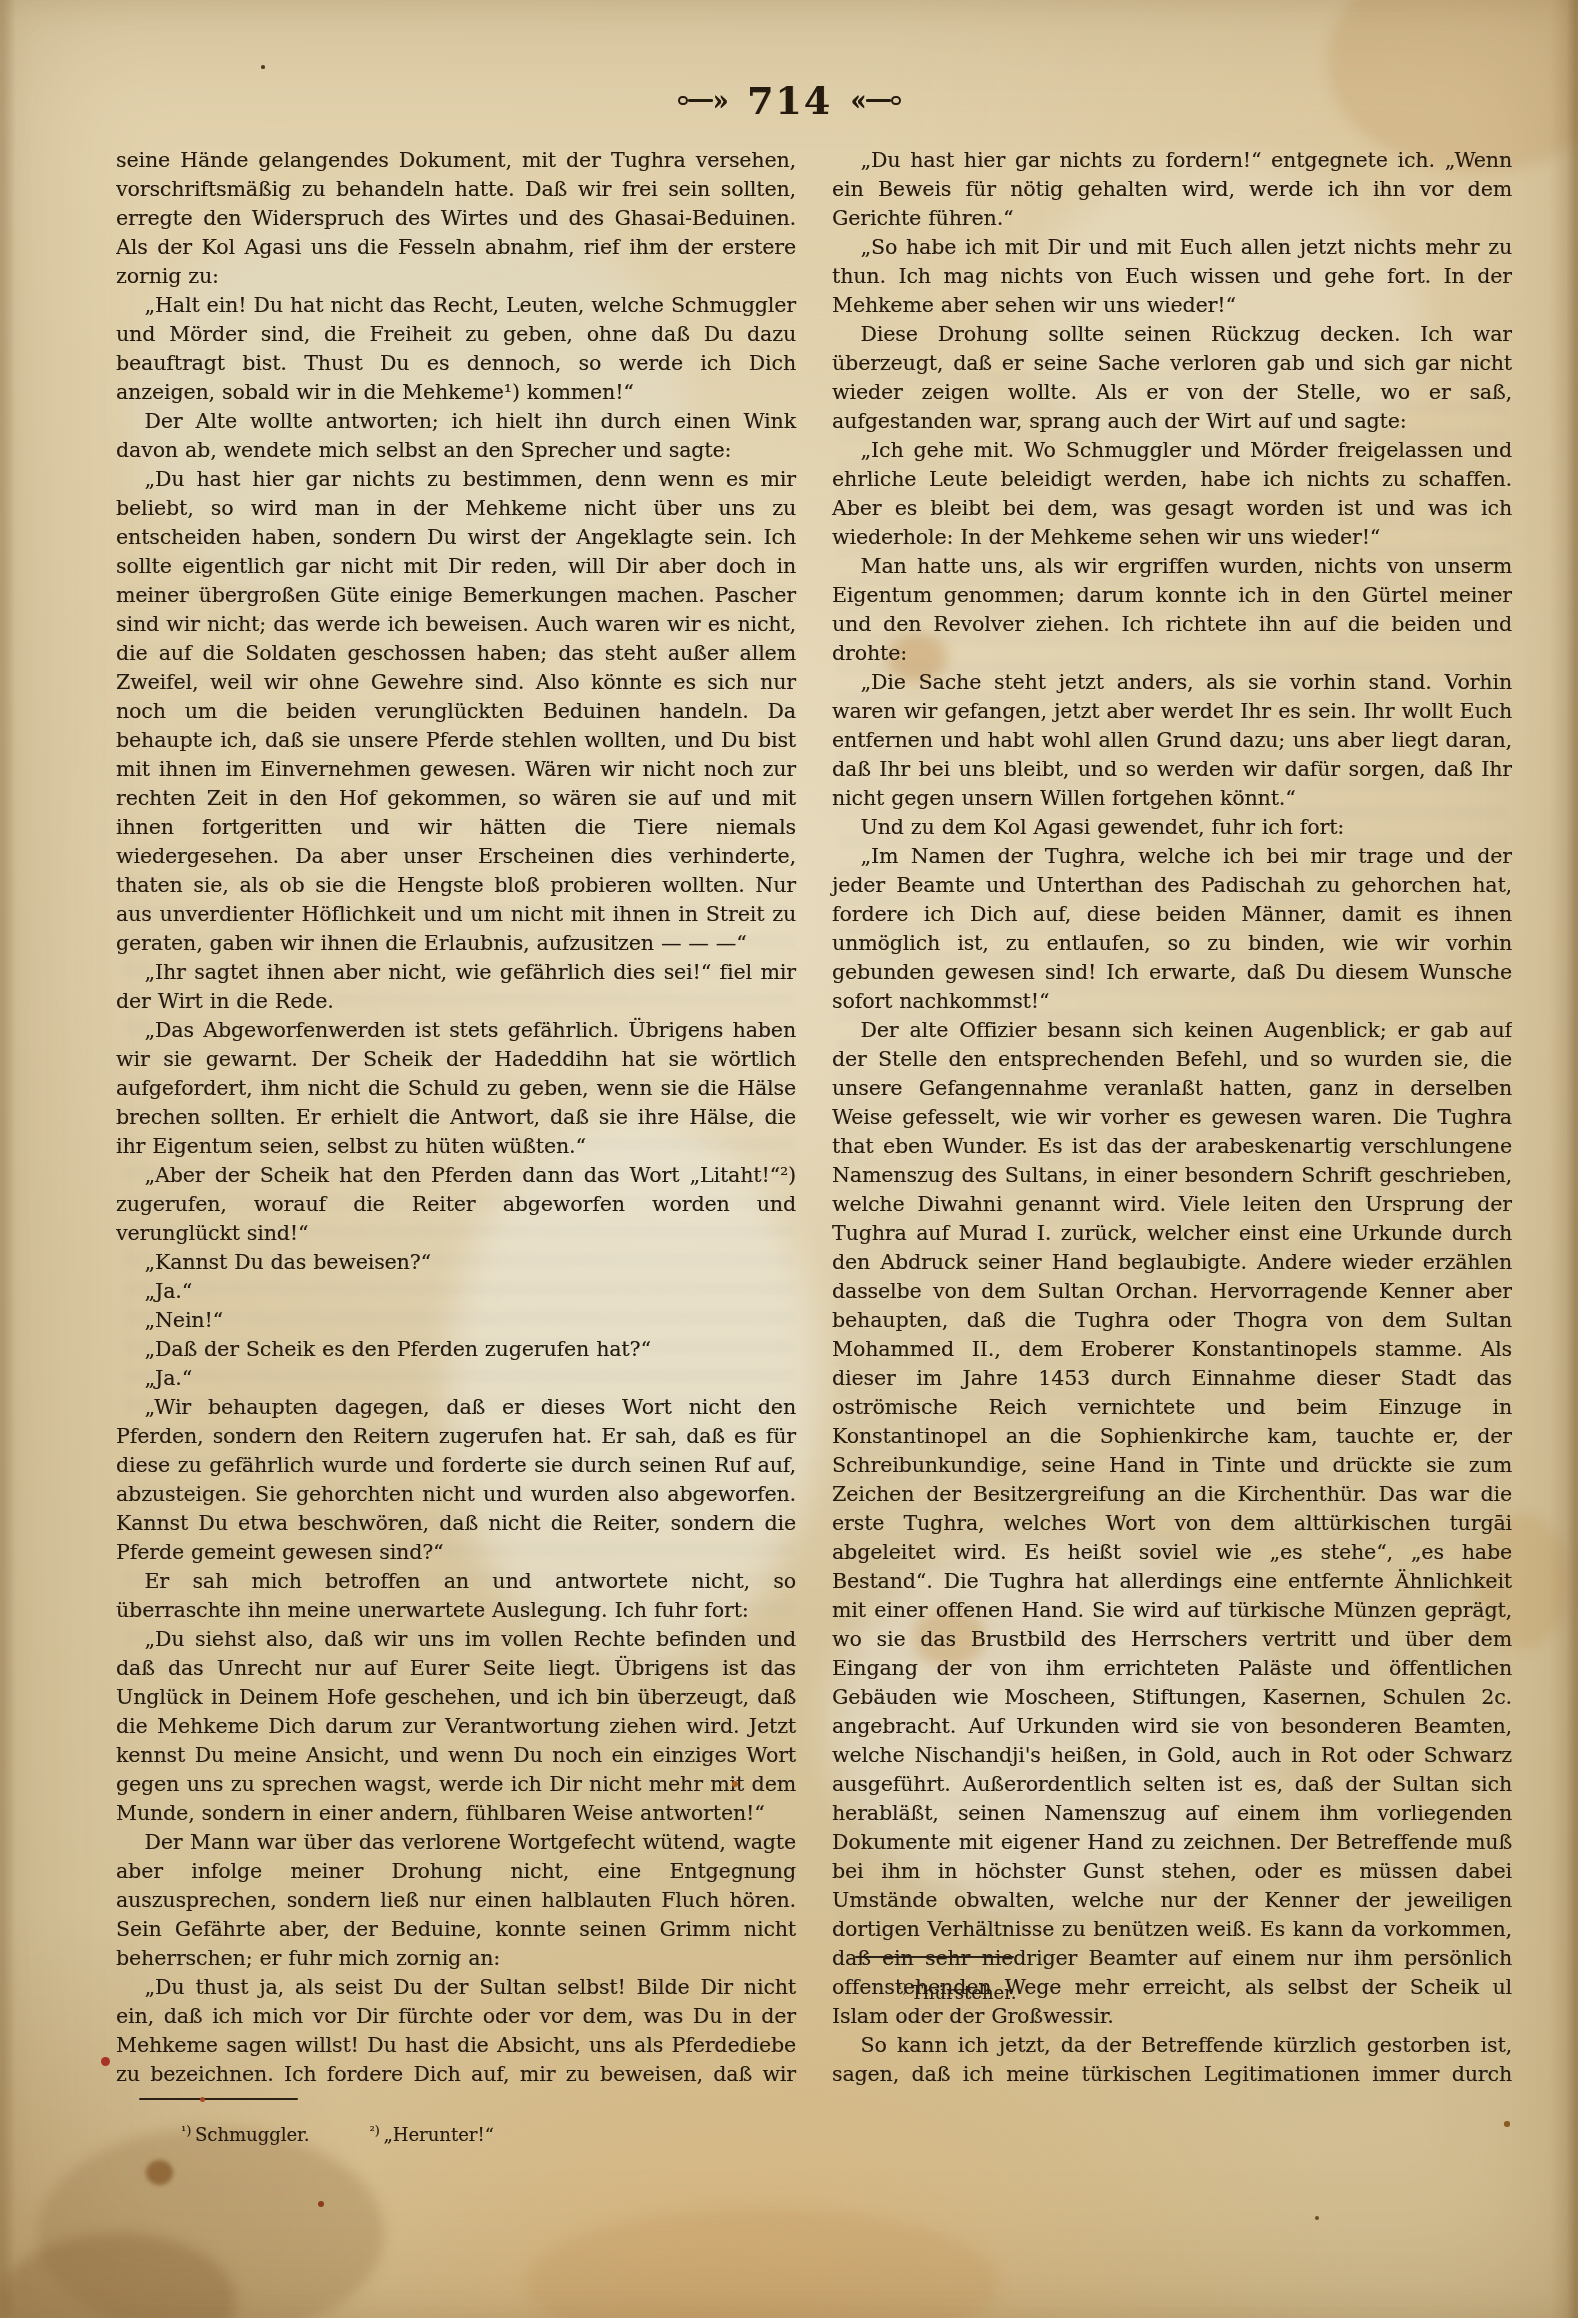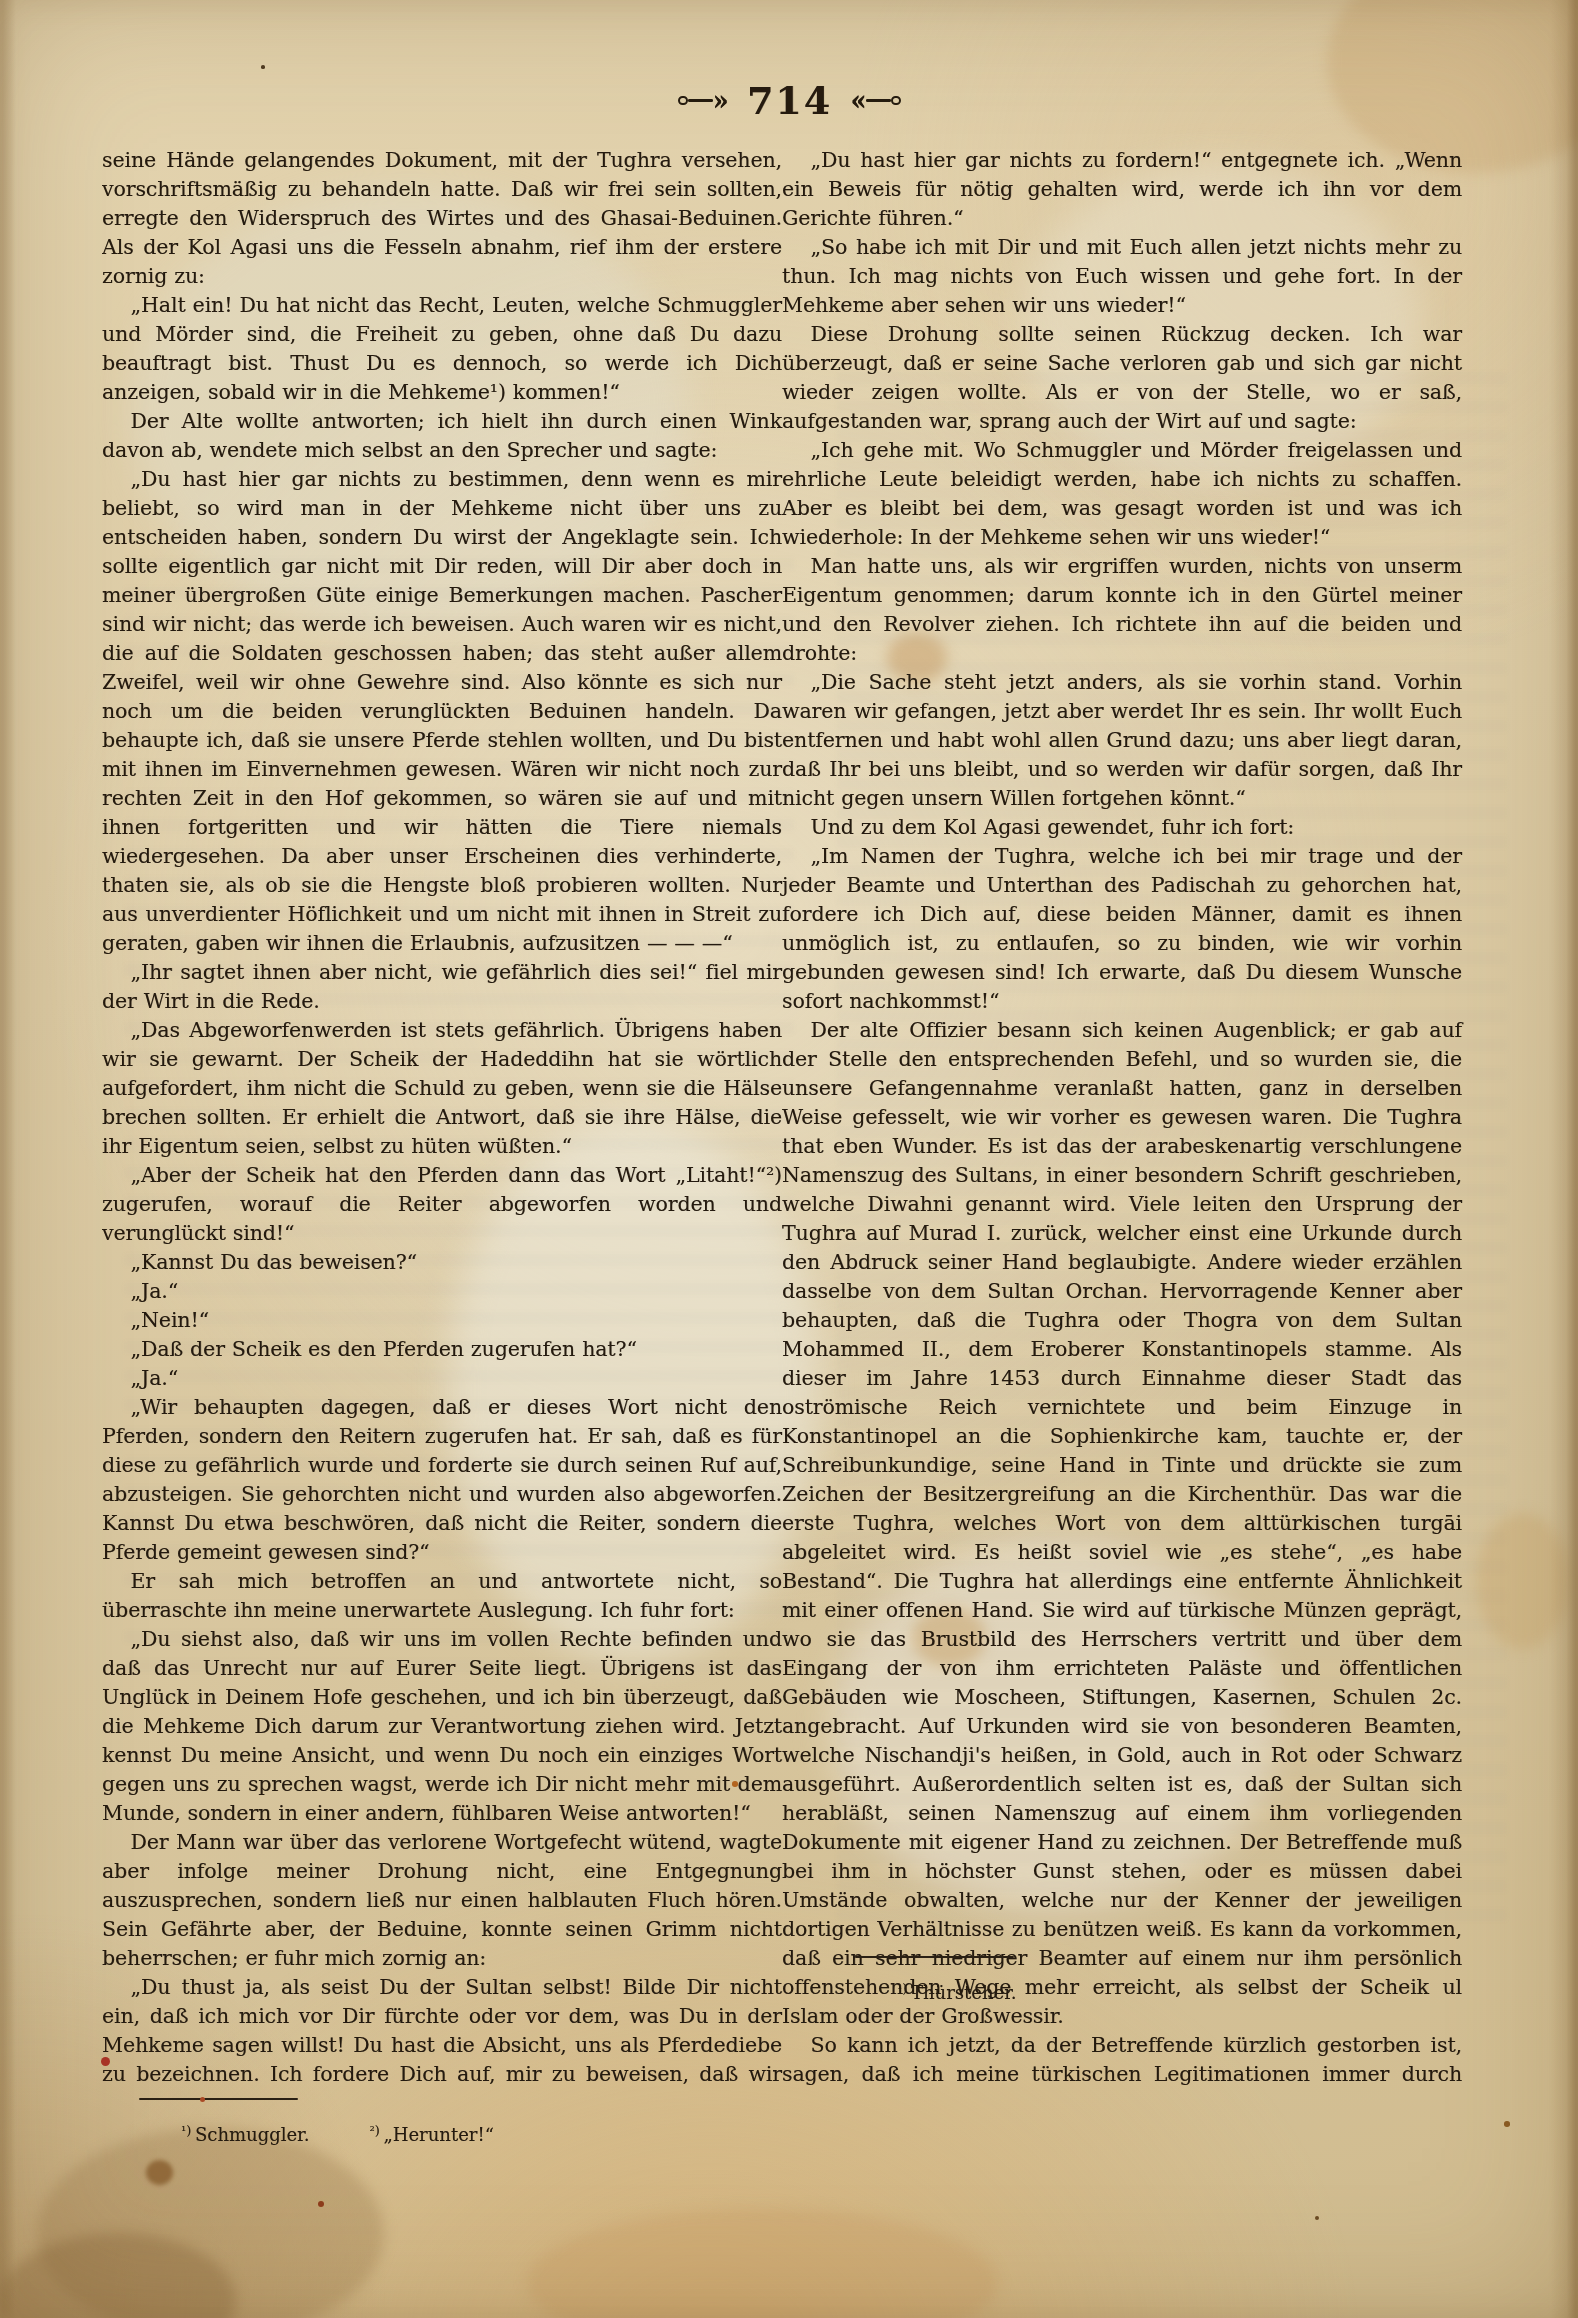--- a/index.html
+++ b/index.html
@@ -31,22 +31,22 @@
   .header{position:absolute;top:82px;left:0;width:100%;height:37px;z-index:3;
     display:flex;align-items:center;justify-content:center;gap:18.6px;}
   .page-number{font-size:38px;font-weight:bold;letter-spacing:1.9px;color:#241a0f;
     text-shadow:0.4px 0.2px 0 rgba(36,26,15,.45);}
   .orn{display:flex;align-items:center;color:#241a0f;}
   .orn .ring{width:5.6px;height:5.6px;border:2.2px solid #241a0f;border-radius:50%;}
   .orn .bar{width:25px;height:2.2px;background:#241a0f;border-radius:1.2px;}
   .orn .fleur{font-size:25px;line-height:1;font-weight:bold;transform:scaleY(1.15);
     text-shadow:0.3px 0 0 #241a0f;}
 
-  .columns{position:absolute;left:102px;top:146px;width:1396px;height:1941px;z-index:2;
-    display:flex;overflow:hidden;}
+  .columns{position:absolute;left:116px;top:146px;width:1396px;height:1941px;z-index:2;
+    display:flex;gap:36px;overflow:hidden;}
   .col{width:680px;flex:0 0 680px;
     font-size:20.5px;line-height:29px;letter-spacing:-0.1px;word-spacing:0.6px;
     text-align:justify;color:#241a0f;
     text-shadow:0.3px 0.2px 0 rgba(36,26,15,.42);}
   .para{margin:0;text-indent:28.5px;}
   .para.noindent{text-indent:0;}
 
   .footnote-block{position:absolute;z-index:2;width:680px;color:#241a0f;}
   .fn-rule{width:159px;height:1.9px;background:#2a2014;margin-left:21px;border-radius:1.2px;}
   .fn-row{display:flex;gap:60px;margin-top:20px;padding-left:63px;

